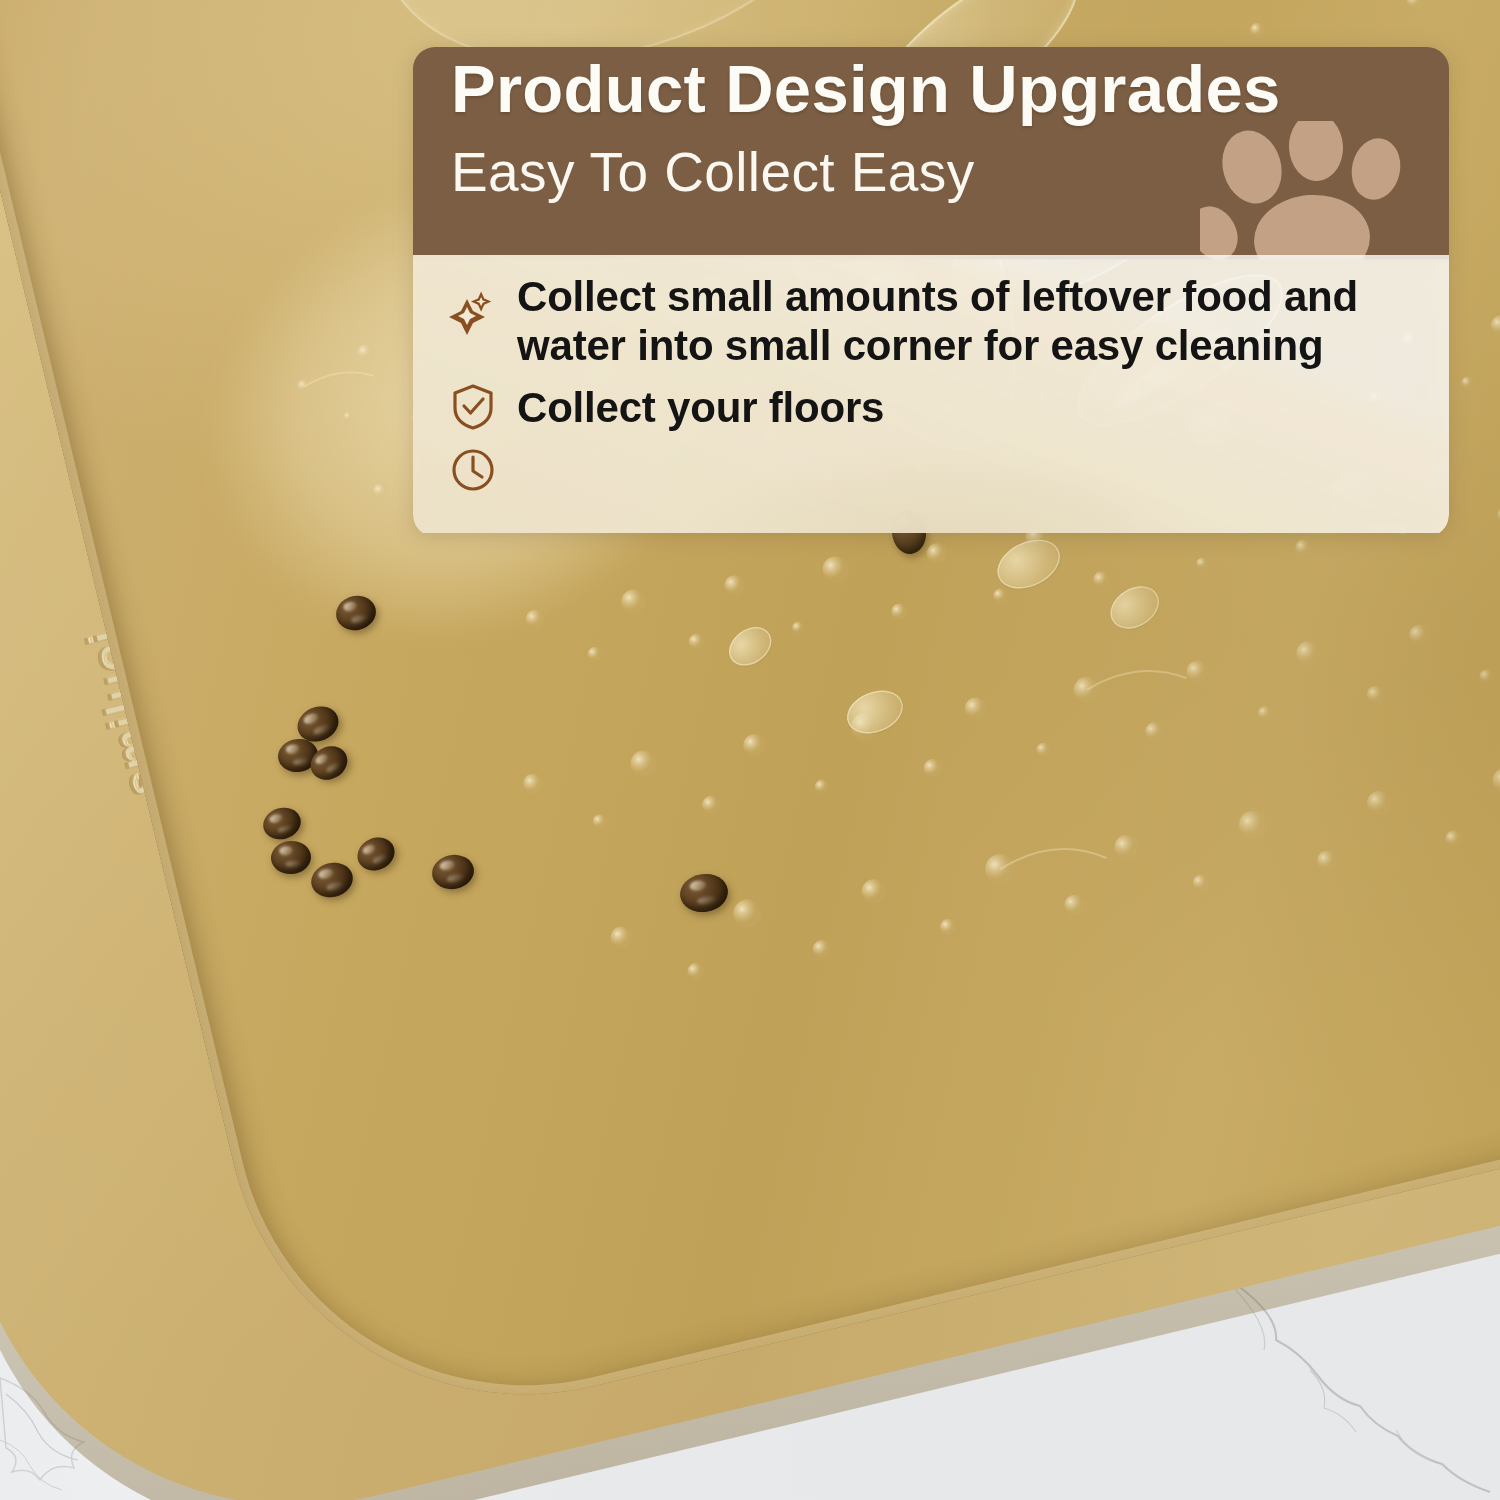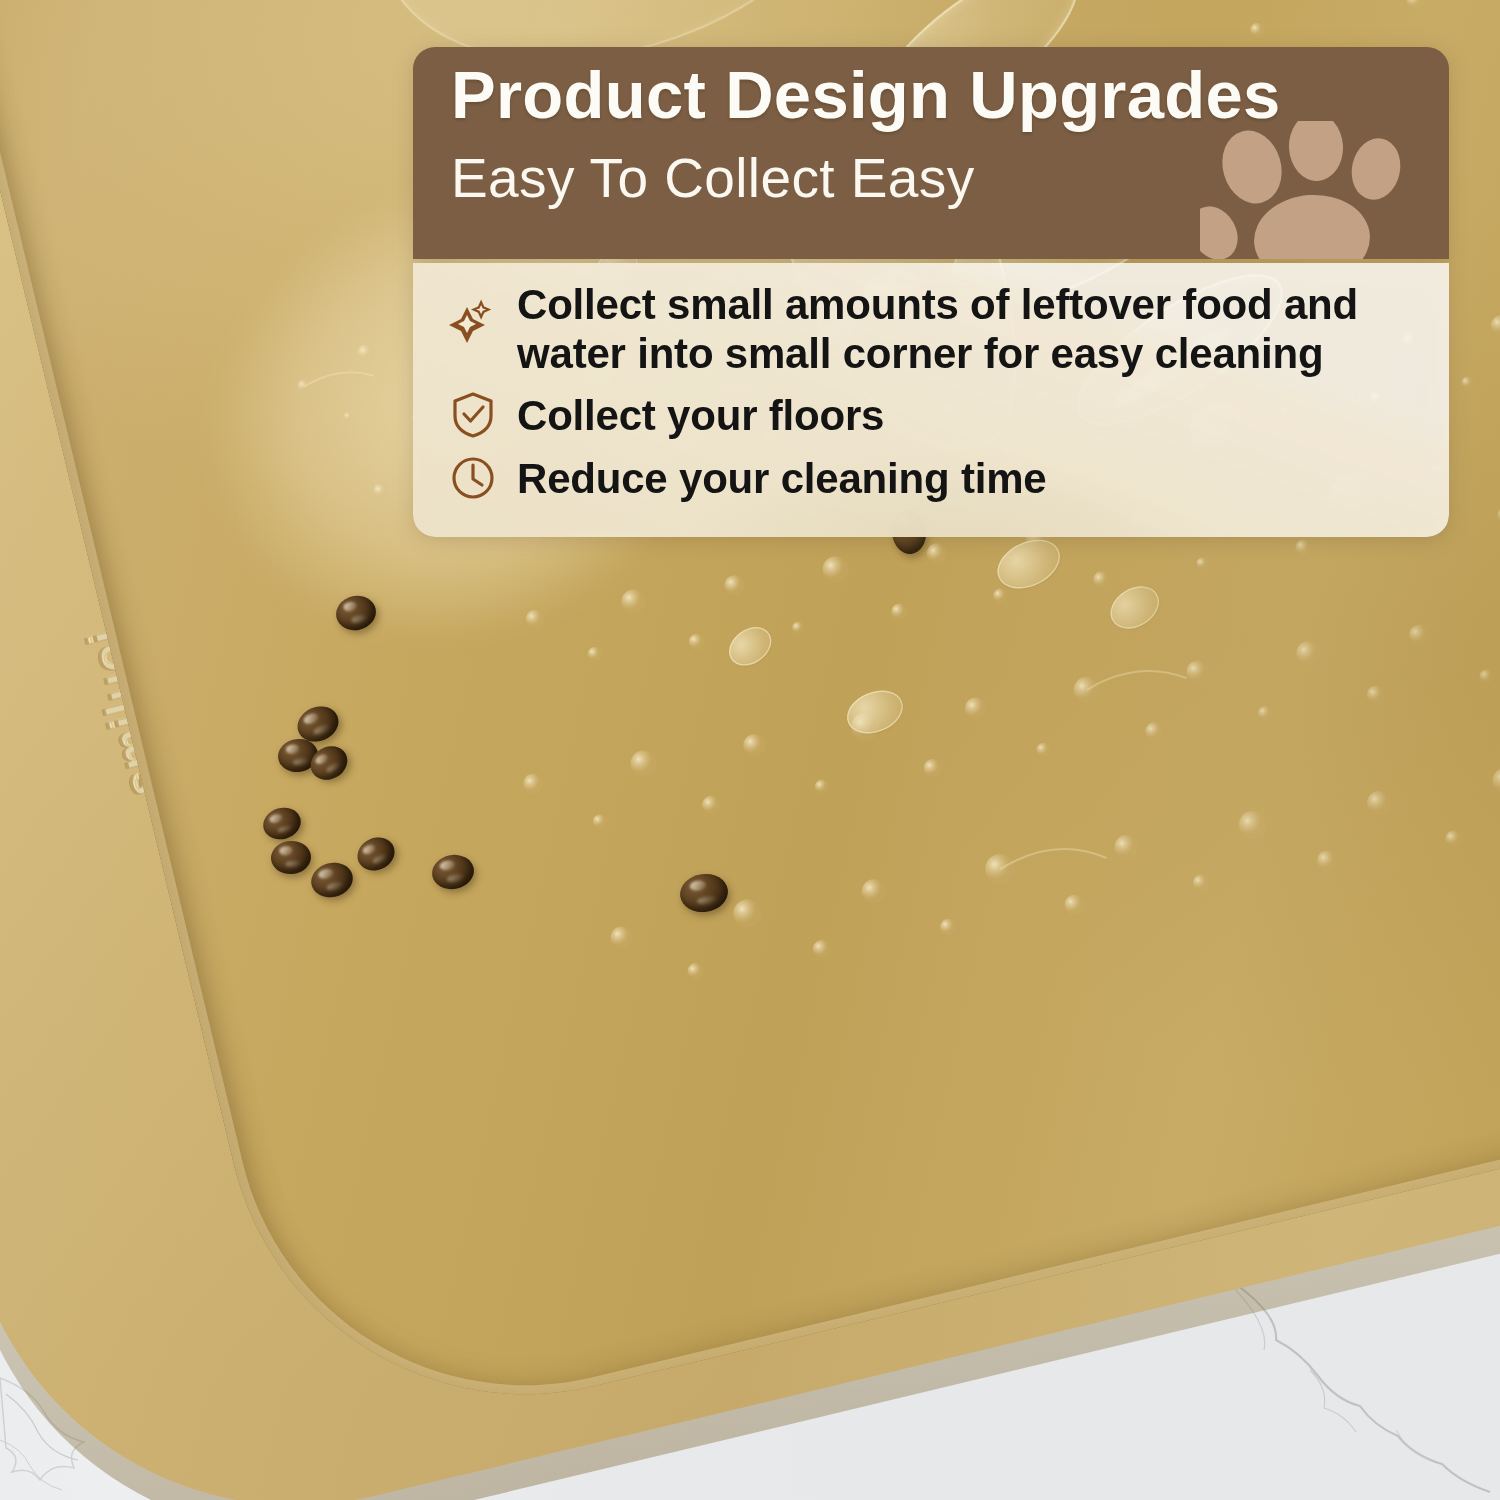--- a/index.html
+++ b/index.html
@@ -193,36 +193,36 @@
     filter:drop-shadow(0 3px 10px rgba(90,75,45,.22));
   }
   .card-head{
     position:absolute; left:0; top:0; width:100%; height:212px;
     background:#7b5e43;
     overflow:hidden;
   }
   .paw{ position:absolute; right:34px; top:74px; width:215px; height:150px; opacity:1; }
   .head-inner{
     position:relative; z-index:2;
-    padding:14px 0 0 38px;
+    padding:8px 0 0 38px;
   }
   .h1{
     font-size:67px; font-weight:700; color:#fdfbf6;
     letter-spacing:.3px; line-height:1.02;
     white-space:nowrap;
     text-shadow:0 2px 3px rgba(40,26,12,.22);
   }
   .h2{
     font-size:55px; font-weight:400; color:#fbf8f1;
     letter-spacing:.4px; line-height:1.0;
     margin-top:22px; white-space:nowrap;
   }
 
   .card-body{
-    position:absolute; left:0; top:216px; width:100%; height:278px;
+    position:absolute; left:0; top:208px; width:100%; height:278px;
     background:rgba(255,255,255,.80);
     backdrop-filter:blur(1px);
   }
   
   .card-body::before{
     content:""; position:absolute; inset:0;
     background:linear-gradient(200deg,
       rgba(245,239,225,0) 0%,
       rgba(245,239,225,0) 24%,
       rgba(241,232,211,.72) 30%,
@@ -545,20 +545,19 @@
           <div class="b-txt">Collect your floors</div>
         </div>
 
         <div class="bullet row3">
           <div class="b-ico">
             <svg viewBox="0 0 52 52">
               <circle cx="26" cy="27" r="19" fill="none" stroke="#8a4f20" stroke-width="3.2"></circle>
               <path d="M26 14 V28 L35 34" fill="none" stroke="#8a4f20" stroke-width="3.2" stroke-linecap="round" stroke-linejoin="round"></path>
             </svg>
           </div>
-          <div class="b-txt">Reduce your cleaning time</div>
         </div>
 
       </div>
     </div>
   </div>
 
 </div>
 
 </body></html>

